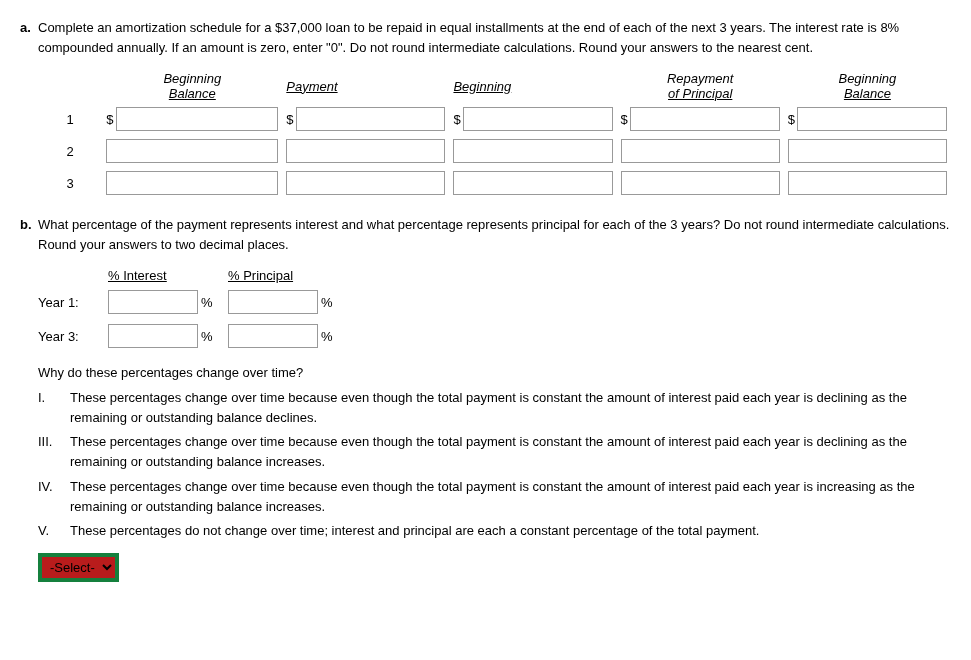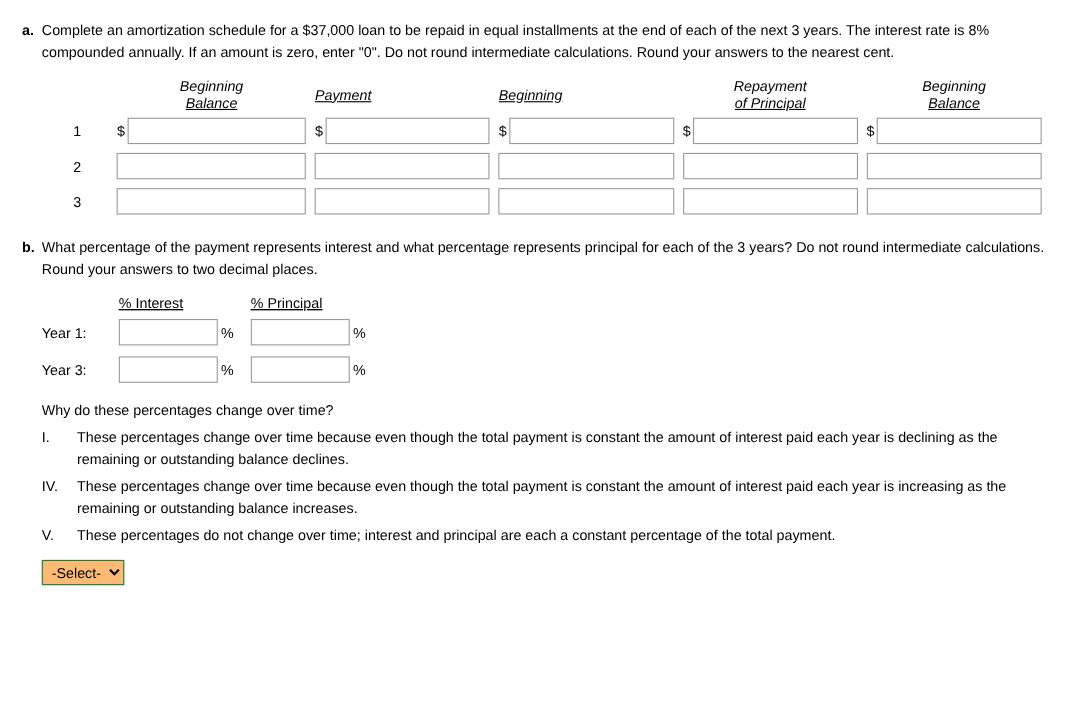--- a/index.html
+++ b/index.html
@@ -133,22 +133,22 @@
     .option-item .opt-text {
       flex: 1;
     }
     .select-wrap {
       margin-left: 18px;
       margin-bottom: 12px;
     }
     select {
       font-size: 13px;
       padding: 2px 4px;
-      border: 1px solid #15803d;
-      background: #fdba74;
+      border: 4px solid #15803d;
+      background: #b91c1c;
     }
     .header-group {
       display: flex;
       flex-direction: column;
       align-items: center;
     }
   </style>
 </head>
 <body>
 
@@ -306,20 +306,24 @@
 <div class="why-text">
   <span>Why do these percentages change over time?</span>
 </div>
 
 <div class="options-list" id="options-list">
 <div class="option-item">
       <span class="opt-label">I.</span>
       <span class="opt-text">These percentages change over time because even though the total payment is constant the amount of interest paid each year is declining as the remaining or outstanding balance declines.</span>
     </div>
     <div class="option-item">
+      <span class="opt-label">III.</span>
+      <span class="opt-text">These percentages change over time because even though the total payment is constant the amount of interest paid each year is declining as the remaining or outstanding balance increases.</span>
+    </div>
+    <div class="option-item">
       <span class="opt-label">IV.</span>
       <span class="opt-text">These percentages change over time because even though the total payment is constant the amount of interest paid each year is increasing as the remaining or outstanding balance increases.</span>
     </div>
     <div class="option-item">
       <span class="opt-label">V.</span>
       <span class="opt-text">These percentages do not change over time; interest and principal are each a constant percentage of the total payment.</span>
     </div>
   </div>
 
 <div class="select-wrap">

